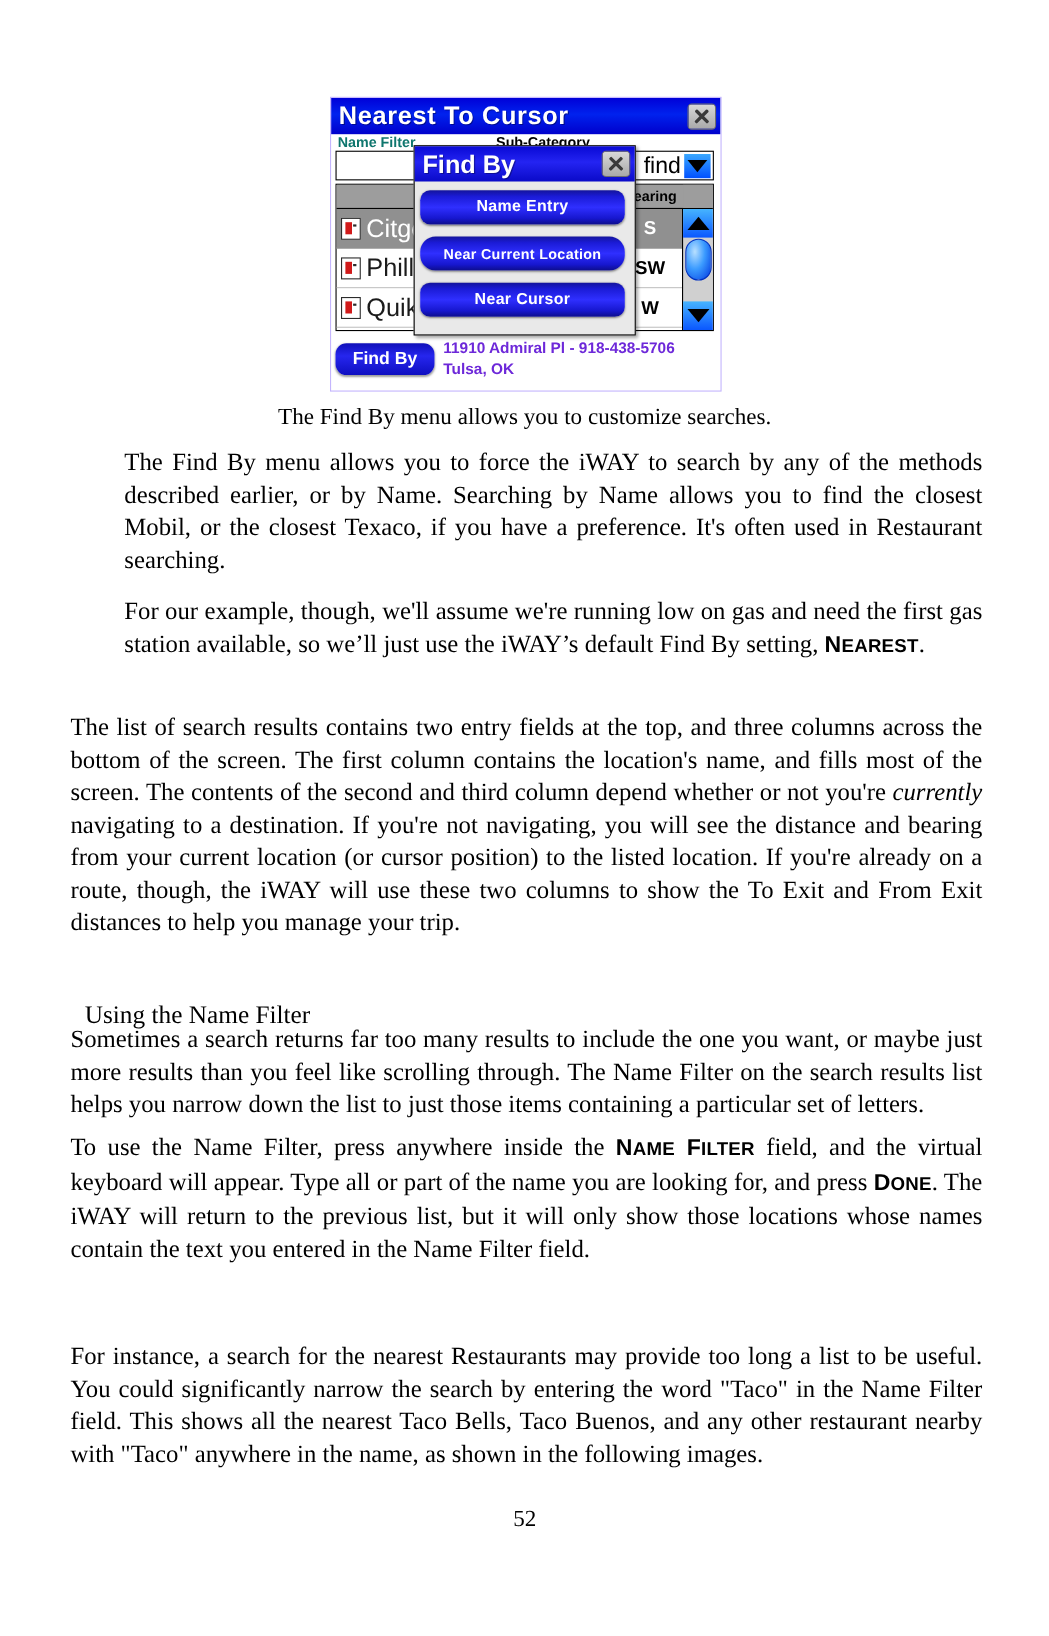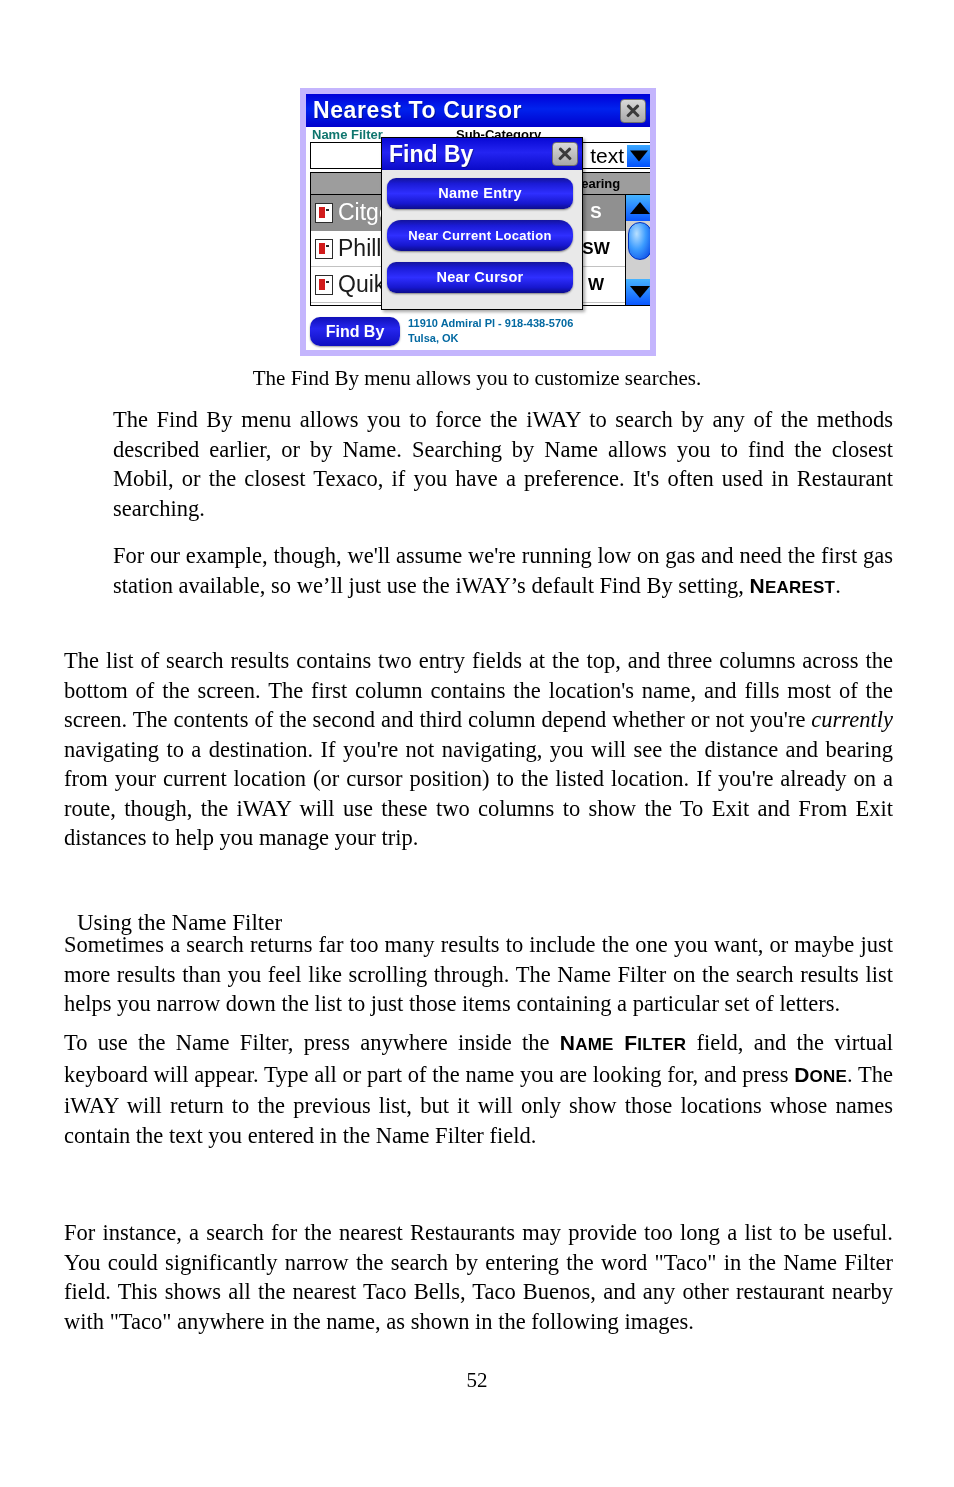--- a/index.html
+++ b/index.html
@@ -27,21 +27,21 @@
     position: absolute;
     left: 300px;
     top: 88px;
     width: 356px;
     height: 268px;
   }
   .device {
     position: relative;
     width: 100%;
     height: 100%;
-    border: 6px solid #c4b5fd;
+    border: 1px solid #c4b5fd;
     box-sizing: border-box;
     background: #ffffff;
     font-family: "Liberation Sans", sans-serif;
     overflow: hidden;
   }
 
   
   .titlebar {
     position: absolute;
     left: 0; top: 0;
@@ -340,24 +340,24 @@
     color: #ffffff;
     font-size: 16px;
     font-weight: bold;
     text-align: center;
     line-height: 29px;
     flex: 0 0 auto;
     box-shadow: 0 1px 2px rgba(0,0,0,0.4);
   }
   .address {
     margin-left: 8px;
-    font-size: 11px;
+    font-size: 14px;
     font-weight: bold;
     line-height: 1.35;
-    color: #0369a1;
+    color: #6d28d9;
   }
 
   
   .findby-dialog {
     position: absolute;
     left: 75px;
     top: 43px;
     width: 202px;
     height: 173px;
     background: #e9e9e9;
@@ -469,21 +469,21 @@
       </div>
 
       <div class="fieldlabels">
         <div class="lbl-namefilter">Name Filter</div>
         <div class="lbl-subcat">Sub-Category</div>
       </div>
 
       <div class="entryrow">
         <div class="namefilter-input"></div>
         <div class="subcat-select">
-          <span class="subcat-value">text</span>
+          <span class="subcat-value">find</span>
           <span class="dropdown-arrow"></span>
         </div>
       </div>
 
       <div class="listarea">
         <div class="list-header">
           <div class="col-name">Name</div>
           <div class="col-dist">ce</div>
           <div class="col-bear">Bearing</div>
           <div class="col-scroll"></div>

